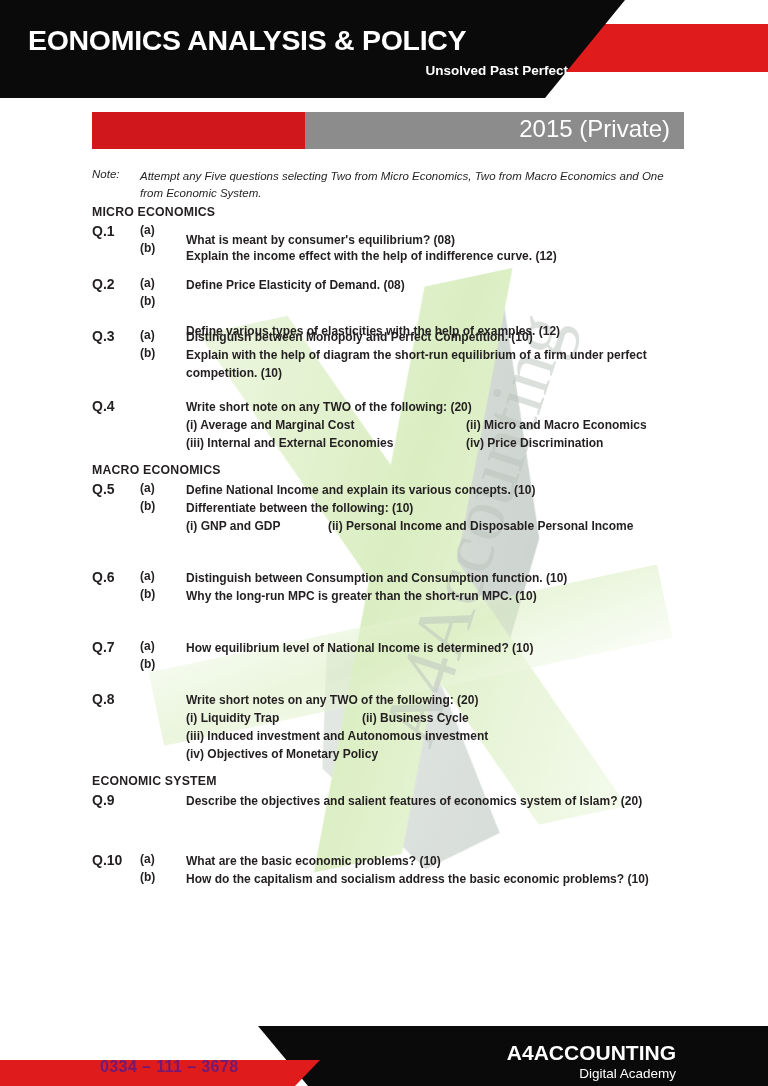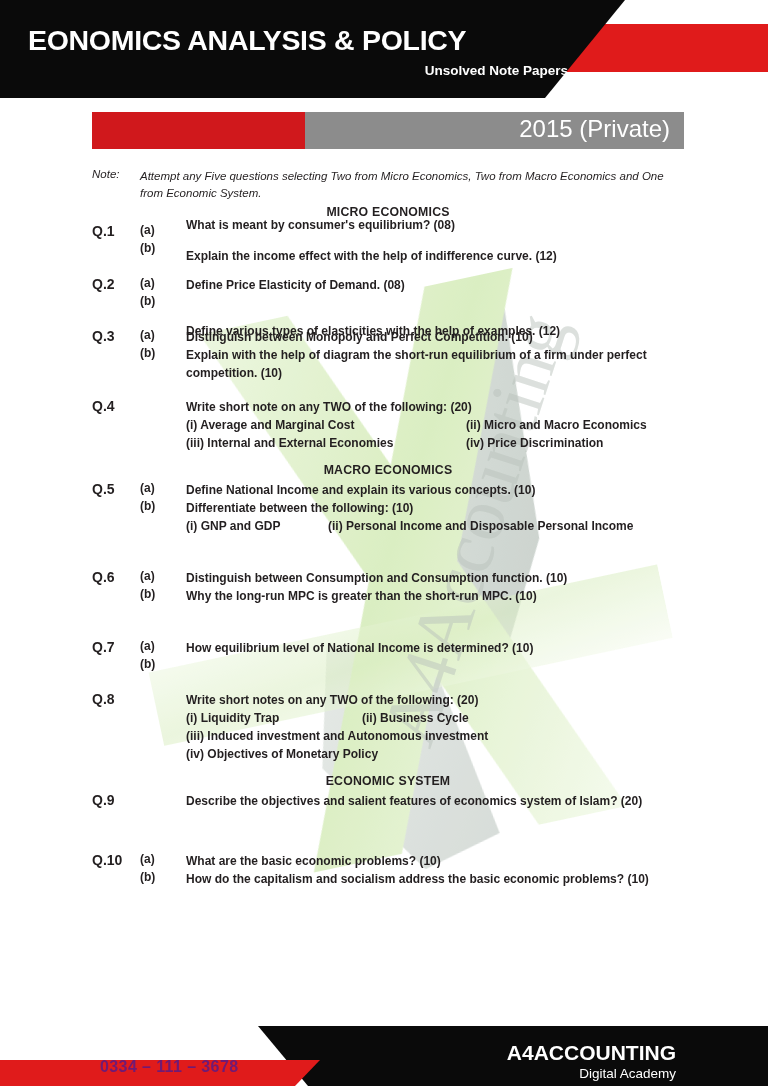--- a/index.html
+++ b/index.html
@@ -150,21 +150,21 @@
     left: 48px; top: 0;
     width: 535px;
     font-style: italic;
     font-size: 11.5px;
     line-height: 17px;
   }
   .section-heading {
     position: absolute;
     left: 92px;
     width: 592px;
-    text-align: center;
+    text-align: left;
     font-size: 12.3px;
     font-weight: bold;
     letter-spacing: 0.2px;
   }
   .q-label {
     position: absolute;
     left: 92px;
     font-size: 14px;
     font-weight: bold;
   }
@@ -253,21 +253,21 @@
     text-align: right;
   }
 </style>
 </head>
 <body>
 
 <div id="header">
   <div id="header-red-band"></div>
   <div id="header-black-shape"></div>
   <div id="header-title">EONOMICS ANALYSIS &amp; POLICY</div>
-  <div id="header-subtitle">Unsolved Note Papers</div>
+  <div id="header-subtitle">Unsolved Past Perfect</div>
   <div id="header-badge">B.Com/ADC-I</div>
 </div>
 
 <div id="titlebar">
   <div id="titlebar-left"></div>
   <div id="titlebar-right"></div>
   <div id="titlebar-left-label">B.Com Part – I</div>
   <div id="titlebar-right-label">2015 (Private)</div>
 </div>
 
@@ -305,21 +305,21 @@
 
   <div class="note-row">
     <span class="note-label">Note:</span>
     <span class="note-text">Attempt any Five questions selecting Two from Micro Economics, Two from Macro Economics and One from Economic System.</span>
   </div>
 
   <div class="section-heading" style="top:55px;">MICRO ECONOMICS</div>
 
   <div class="q-label" style="top:73px;">Q.1</div>
   <div class="q-part" style="top:73px;">(a)</div>
-  <div class="q-body" style="top:66px;">What is meant by consumer's equilibrium? (08)</div>
+  <div class="q-body" style="top:81px;">What is meant by consumer's equilibrium? (08)</div>
   <div class="q-part" style="top:91px;">(b)</div>
   <div class="q-body" style="top:97px;">Explain the income effect with the help of indifference curve. (12)</div>
 
   <div class="q-label" style="top:126px;">Q.2</div>
   <div class="q-part" style="top:126px;">(a)</div>
   <div class="q-body" style="top:126px;">Define Price Elasticity of Demand. (08)</div>
   <div class="q-part" style="top:144px;">(b)</div>
   <div class="q-body" style="top:144px;margin-top:28px;">Define various types of elasticities with the help of examples. (12)</div>
 
   <div class="q-label" style="top:178px;">Q.3</div>

